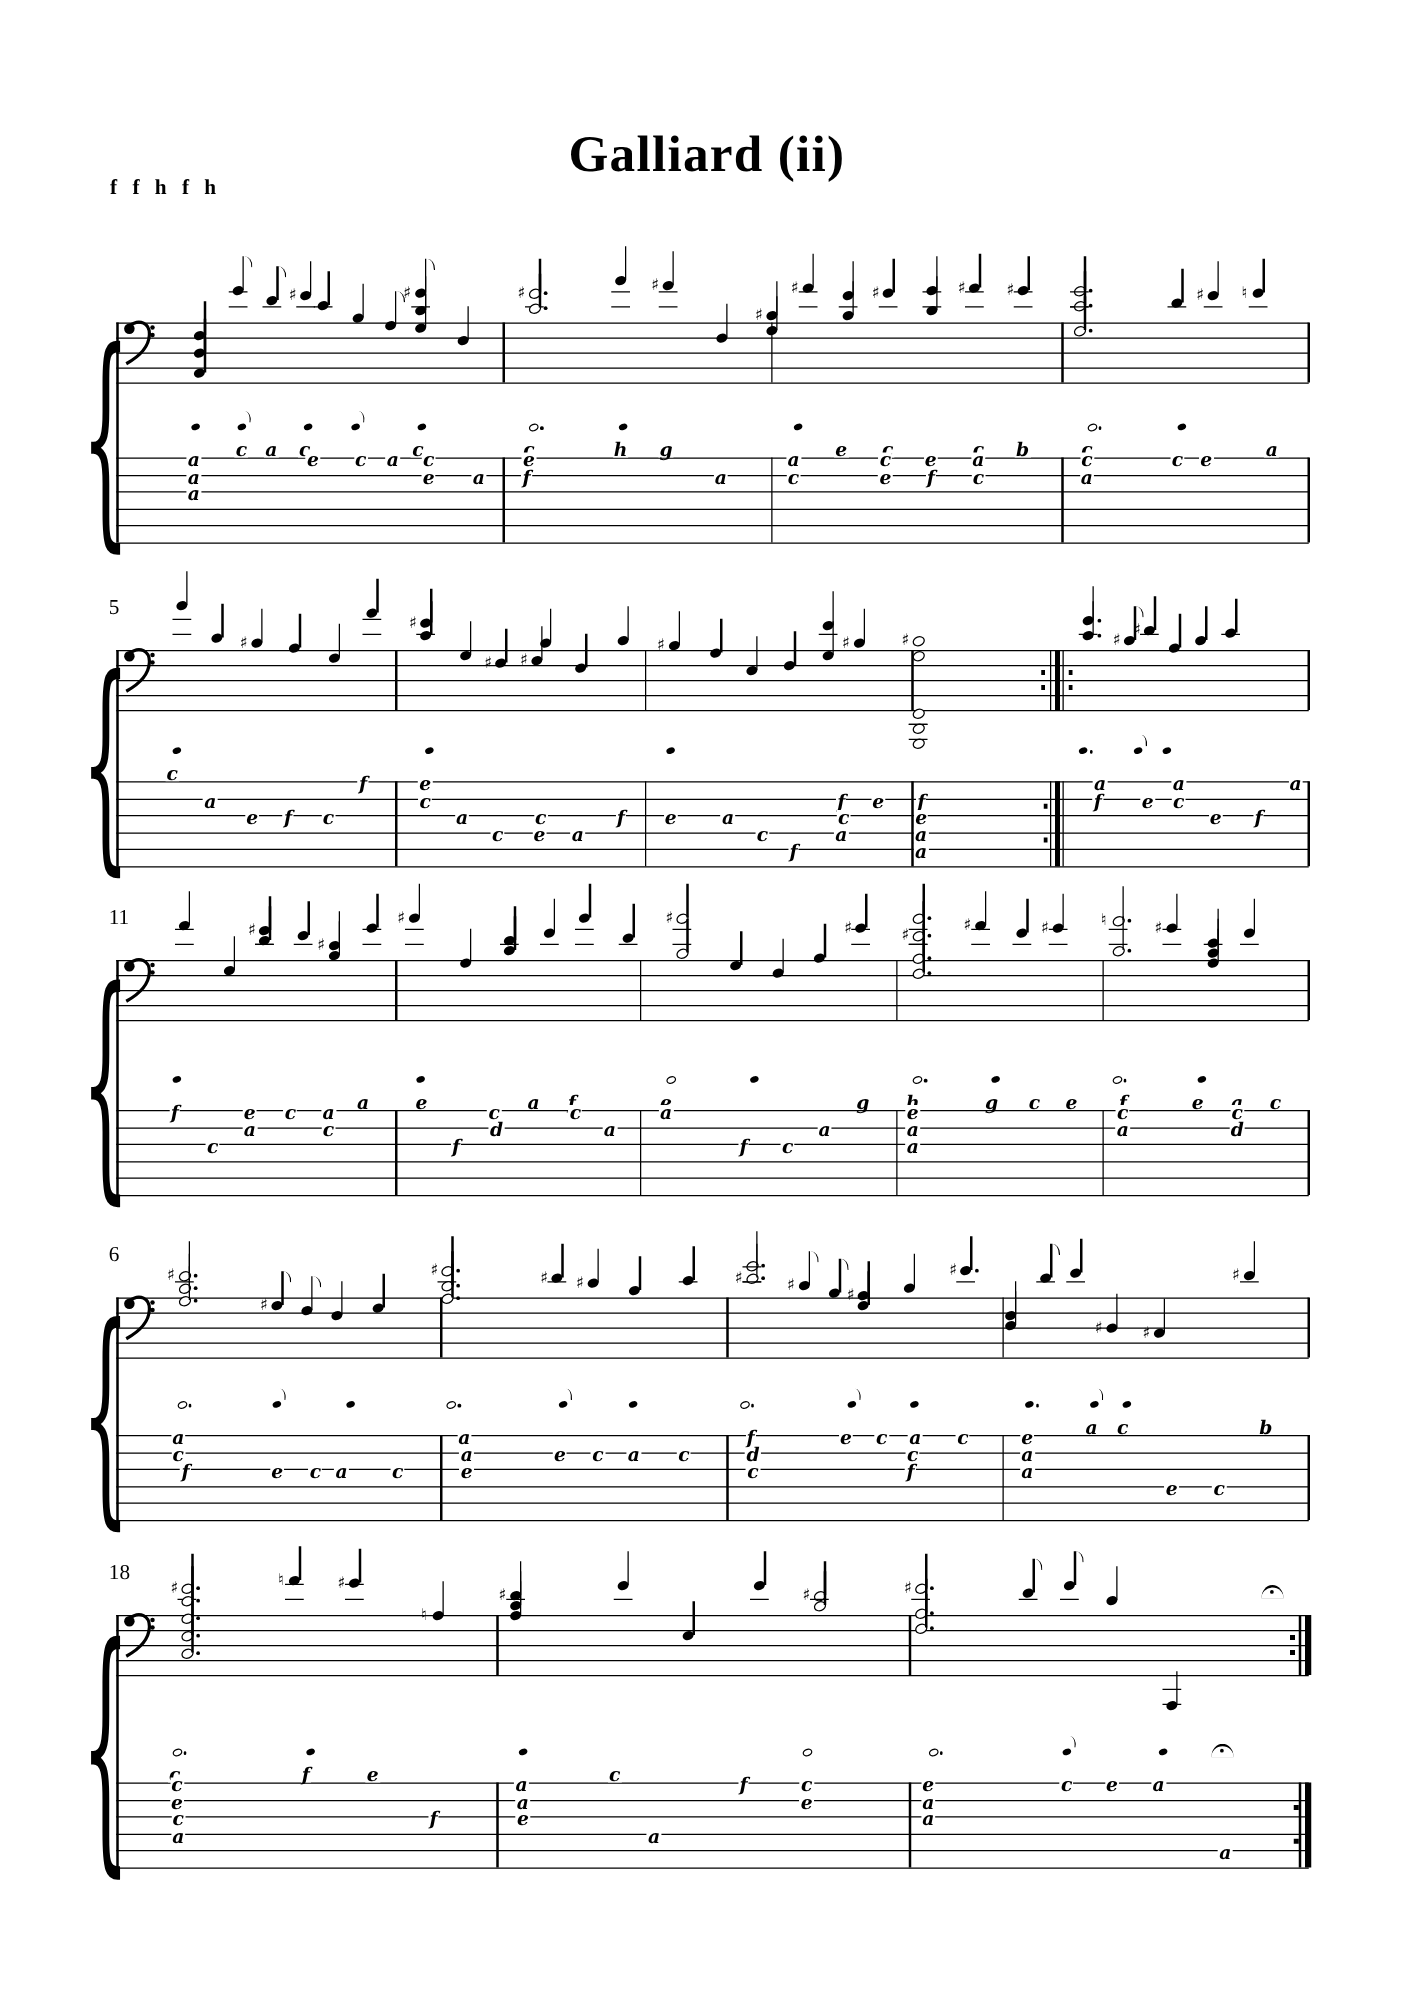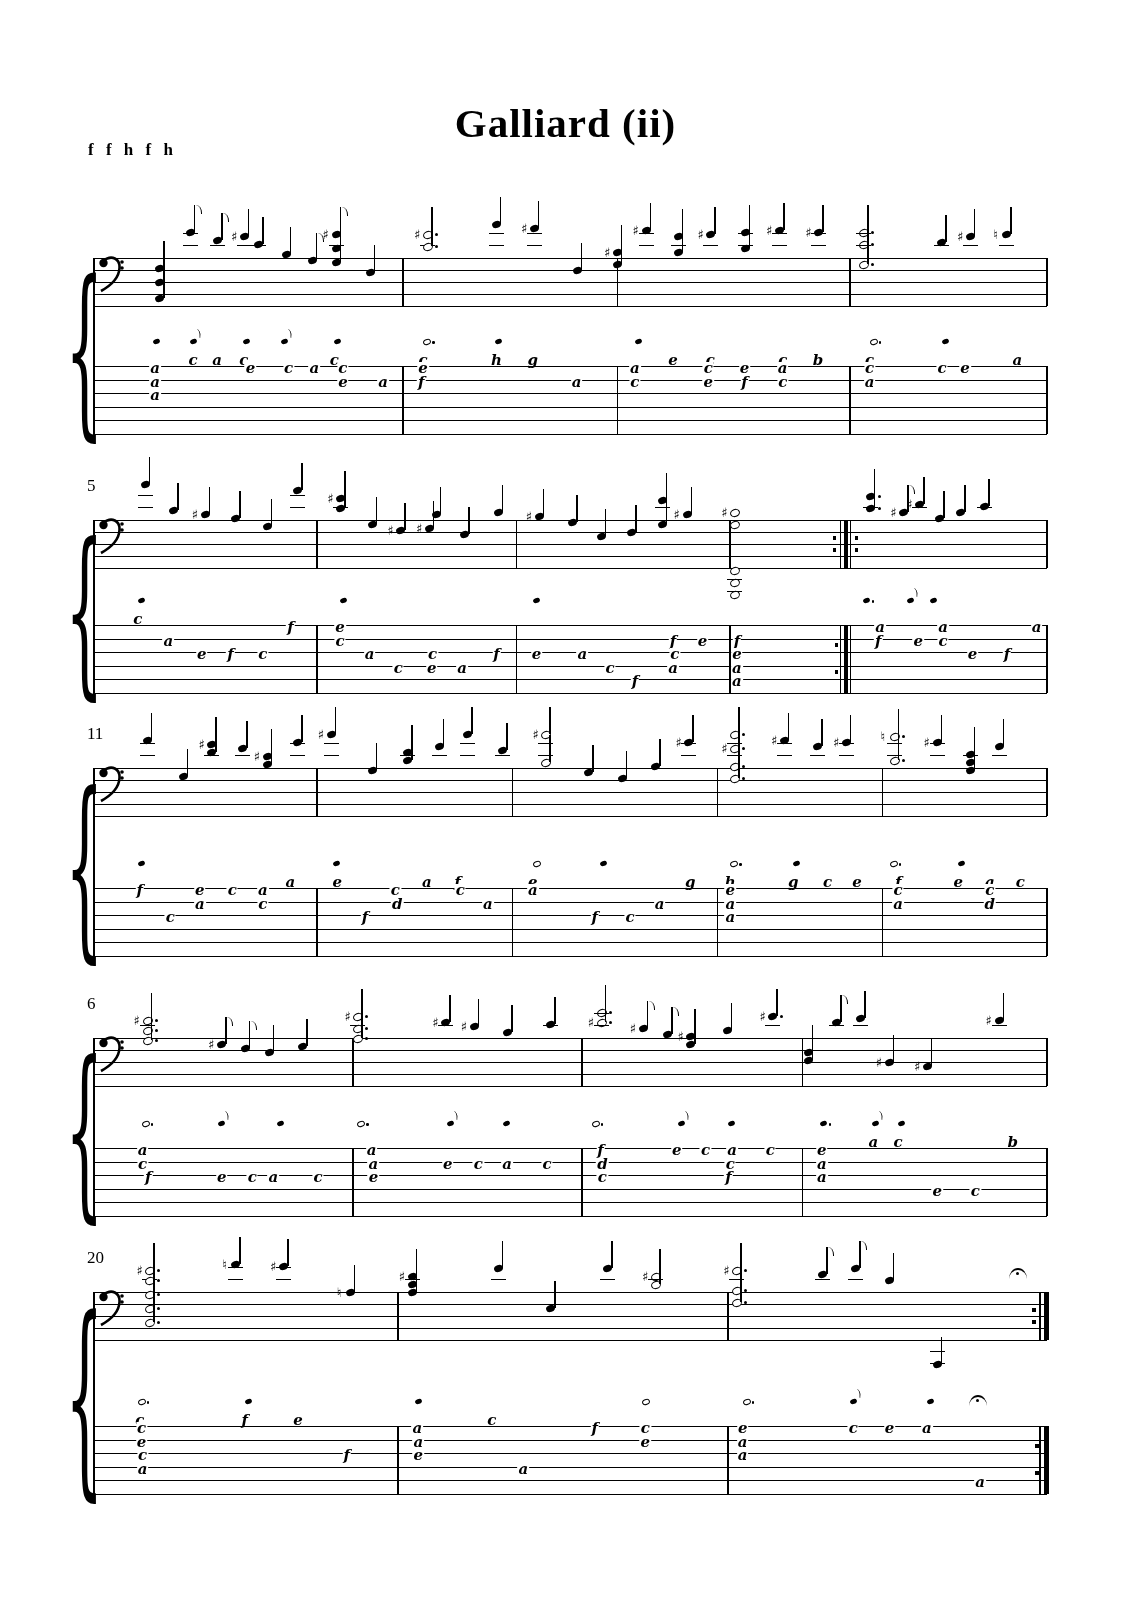--- a/index.html
+++ b/index.html
@@ -1113,21 +1113,21 @@
         <div class="tl" style="left: 180.306px; top: 133px;">a</div>
         <div class="tl" style="left: 225.144px; top: 133px;">c</div>
         <div class="tl" style="left: 280.476px; top: 133px;">e</div>
         <div class="tl" style="left: 509.436px; top: 133px;">c</div>
         <div class="tl" style="left: 635.364px; top: 133px;">f</div>
         <div class="tl" style="left: 728.856px; top: 133px;">a</div>
         <div class="tl" style="left: 844.29px; top: 146.5px;">e</div>
         <div class="tl" style="left: 882.45px; top: 146.5px;">c</div>
       </div>
       <div class="system" style="top: 1292px; height: 201.5px;">
-        <div class="mnum" style="left: -6px; top: -44px;">20</div>
+        <div class="mnum" style="left: -6px; top: -44px;">18</div>
         <div class="brace" style="left: -34px; top: 65.75px; transform: scale(0.75, 2.64375);">{</div>
         <div class="sline" style="top: 0px;"></div>
         <div class="sline" style="top: 12px;"></div>
         <div class="sline" style="top: 24px;"></div>
         <div class="sline" style="top: 36px;"></div>
         <div class="sline" style="top: 48px;"></div>
         <div class="sline" style="top: 134px;"></div>
         <div class="sline" style="top: 147.5px;"></div>
         <div class="sline" style="top: 161px;"></div>
         <div class="sline" style="top: 174.5px;"></div>

